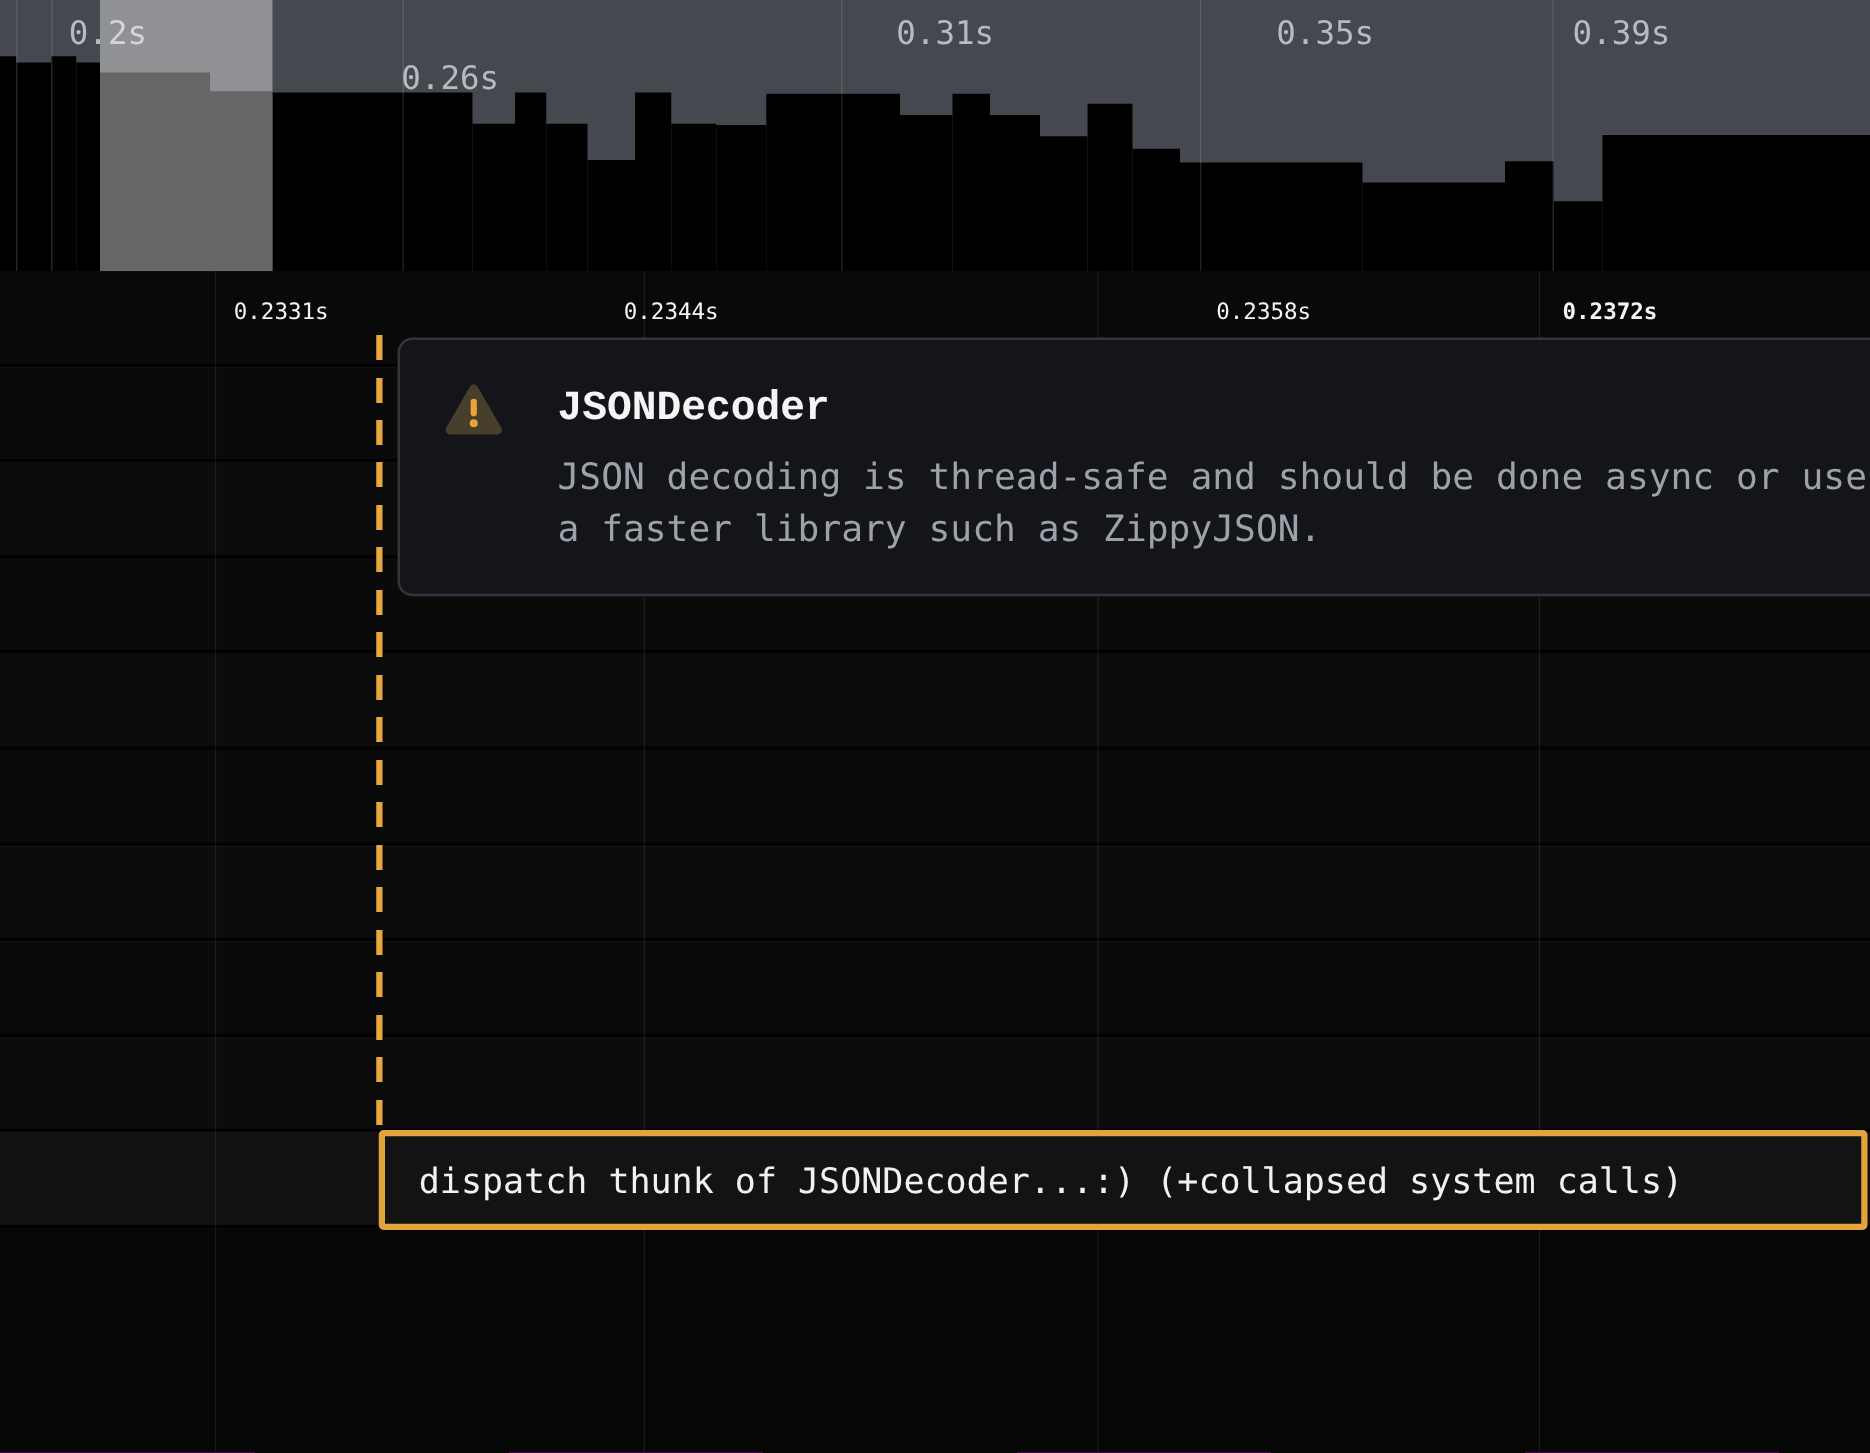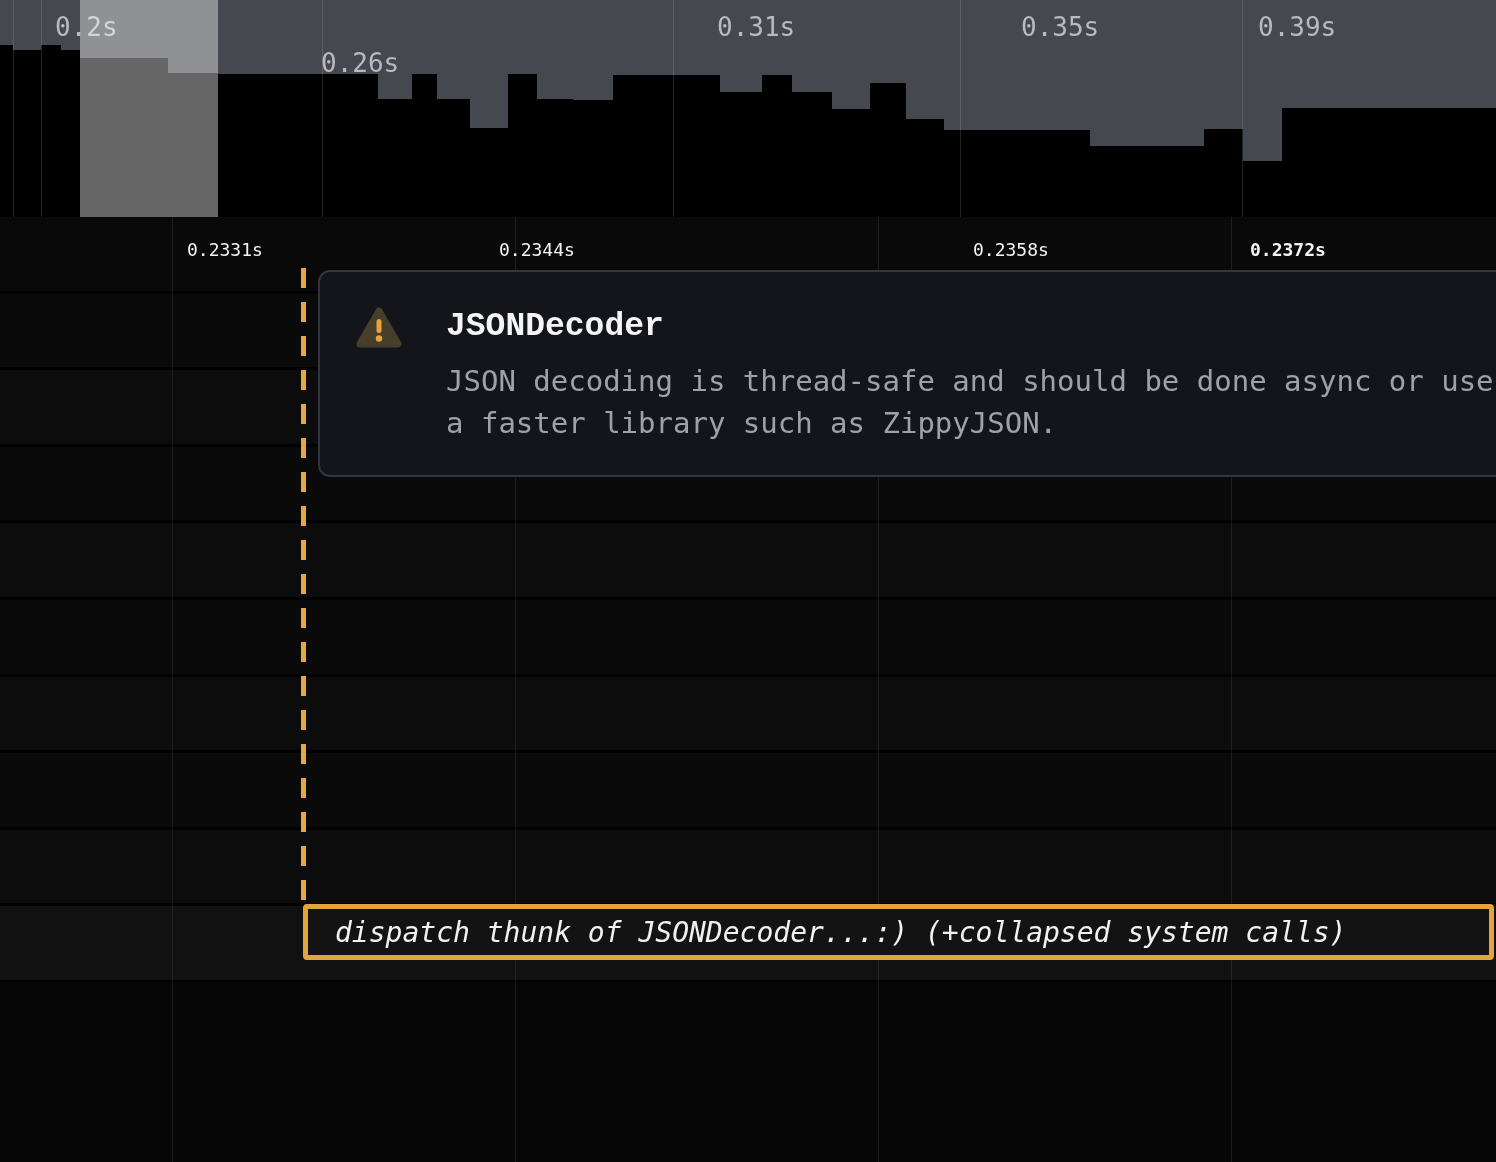--- a/index.html
+++ b/index.html
@@ -114,21 +114,21 @@
     </div>
   <div id="ruler-labels">
       <div class="ruler-label" style="left: 187px;">0.2331s</div>
       <div class="ruler-label" style="left: 499px;">0.2344s</div>
       <div class="ruler-label" style="left: 925px; margin-left: 48px;">0.2358s</div>
       <div class="ruler-label" style="left: 1250px; font-weight: bold;">0.2372s</div>
     </div>
 
   <div id="marker" style="left: 301px; top: 268px; height: 636px;"></div>
 
-  <div id="selected-frame" style="left: 303px; top: 904px; width: 1191px; height: 56px; font-style: italic;">
+  <div id="selected-frame" style="left: 303px; top: 904px; width: 1191px; height: 80px;">
     <span class="frame-label">dispatch thunk of JSONDecoder...:) (+collapsed system calls)</span>
   </div>
 
   <div id="tooltip" style="left: 318px; top: 270px; height: 207px; width: 1210px;">
     <span class="tt-icon">
       <svg width="46" height="44" viewBox="0 0 46 44">
         <polygon points="23,5 42,38 4,38" fill="#473e2b" stroke="#473e2b" stroke-width="7" stroke-linejoin="round"></polygon>
         <rect x="20.5" y="13" width="5" height="14" rx="2.5" fill="#e8a33d"></rect>
         <circle cx="23" cy="32.5" r="3.2" fill="#e8a33d"></circle>
       </svg>

